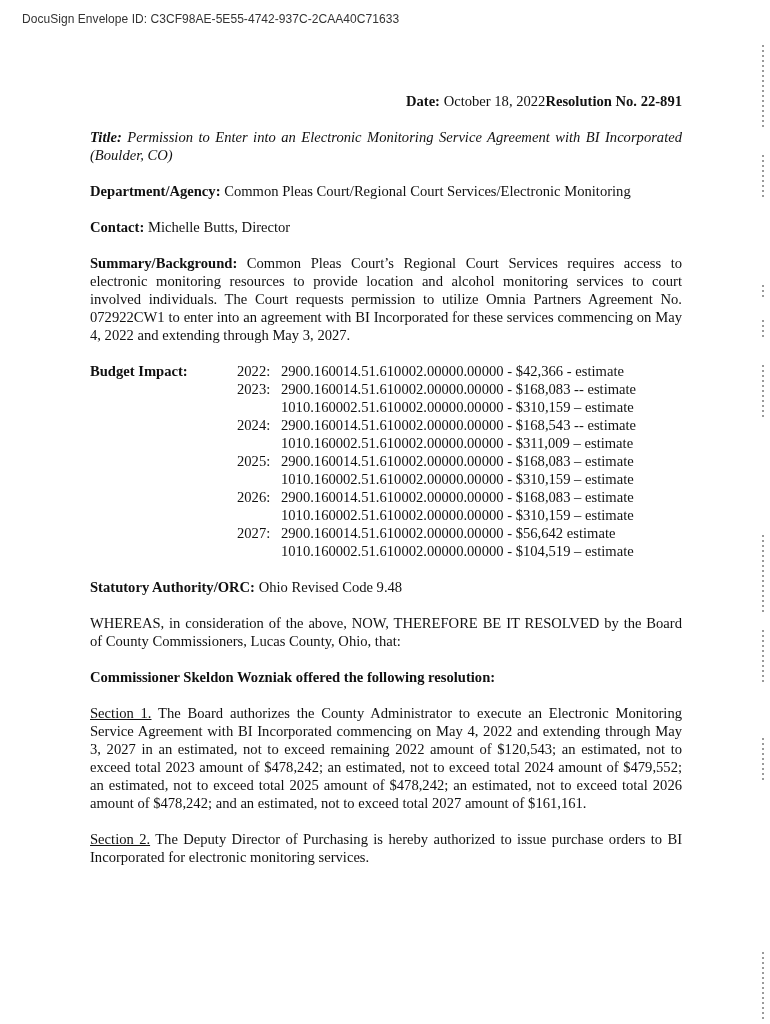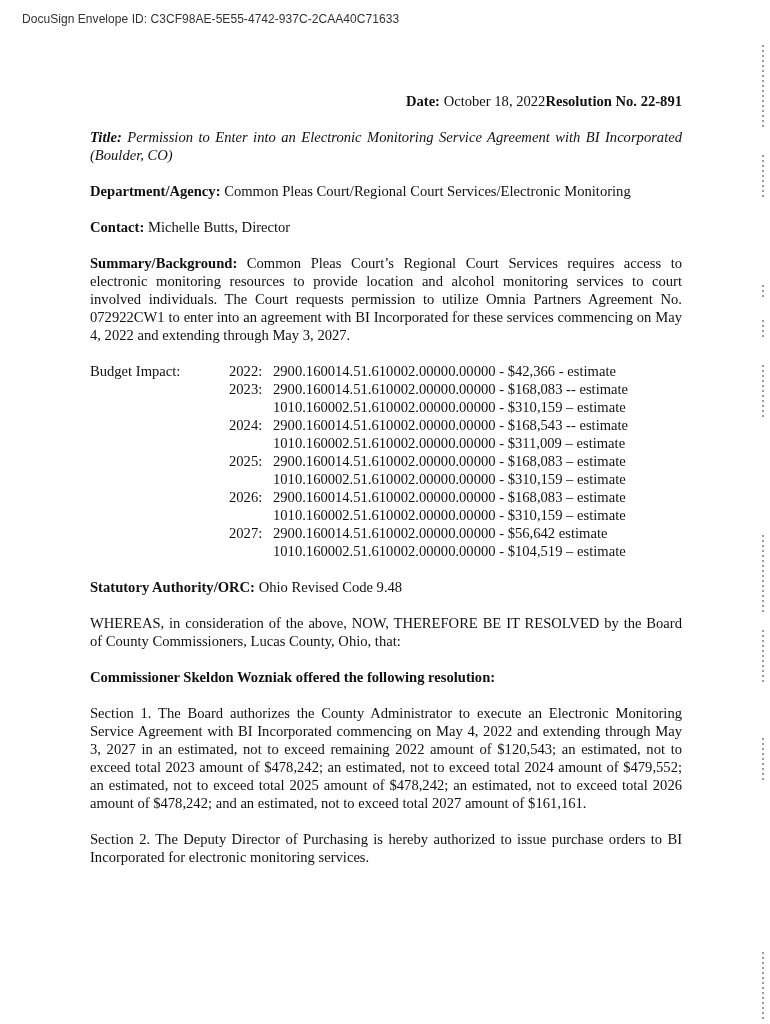--- a/index.html
+++ b/index.html
@@ -43,36 +43,37 @@
       margin: 0;
     }
     .mt-date-title { margin-top: 18px; font-style: italic; }
     .mt-std { margin-top: 18px; }
     .budget {
       margin-top: 18px;
       display: flex;
     }
     .budget-label {
       width: 139px;
-      font-weight: normal;
+      font-weight: bold;
     }
     .budget-table {
       border-collapse: collapse;
+      margin-left: 8px;
     }
     .budget-table td {
       padding: 0;
       vertical-align: top;
       white-space: nowrap;
       line-height: 18px;
     }
     .budget-year {
       width: 44px;
       padding-right: 0;
     }
-    .u { }
+    .u { text-decoration: underline; }
     .scan-marks {
       position: absolute;
       left: 762px;
       top: 0;
       width: 3px;
       height: 1024px;
     }
     .scan-mark {
       position: absolute;
       left: 0;

